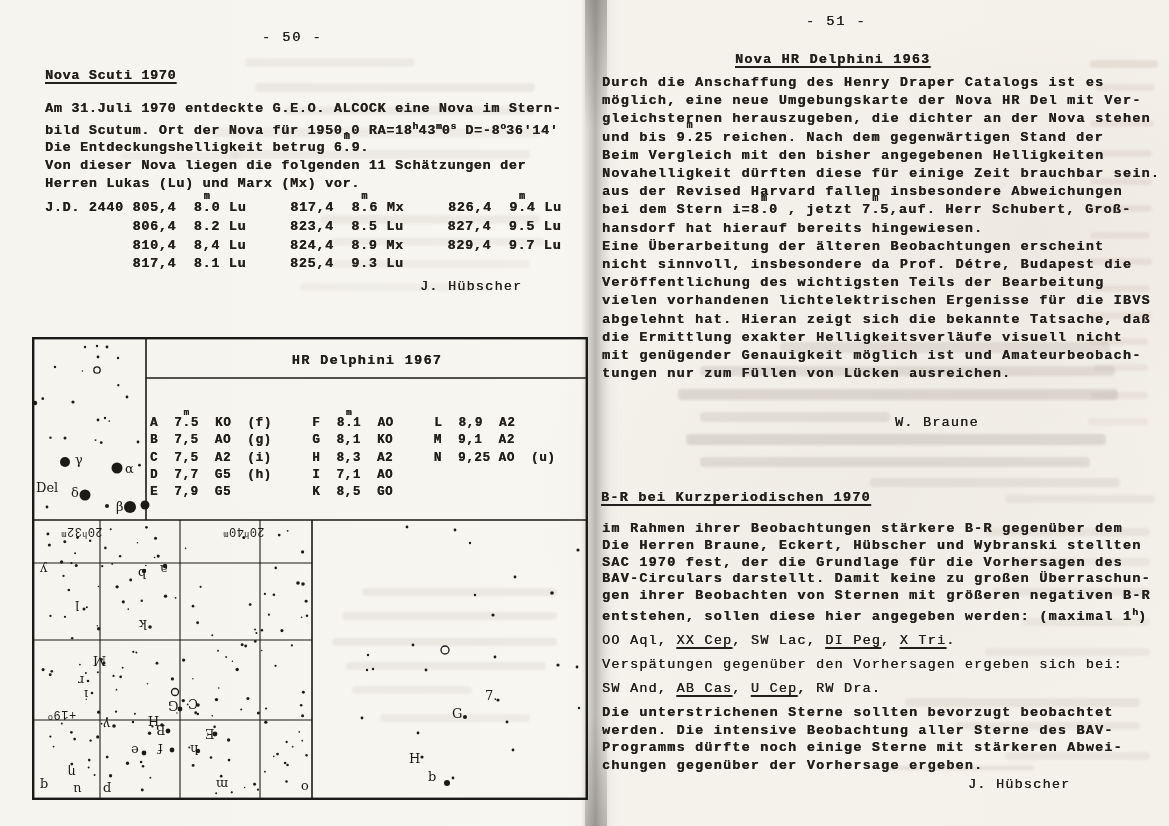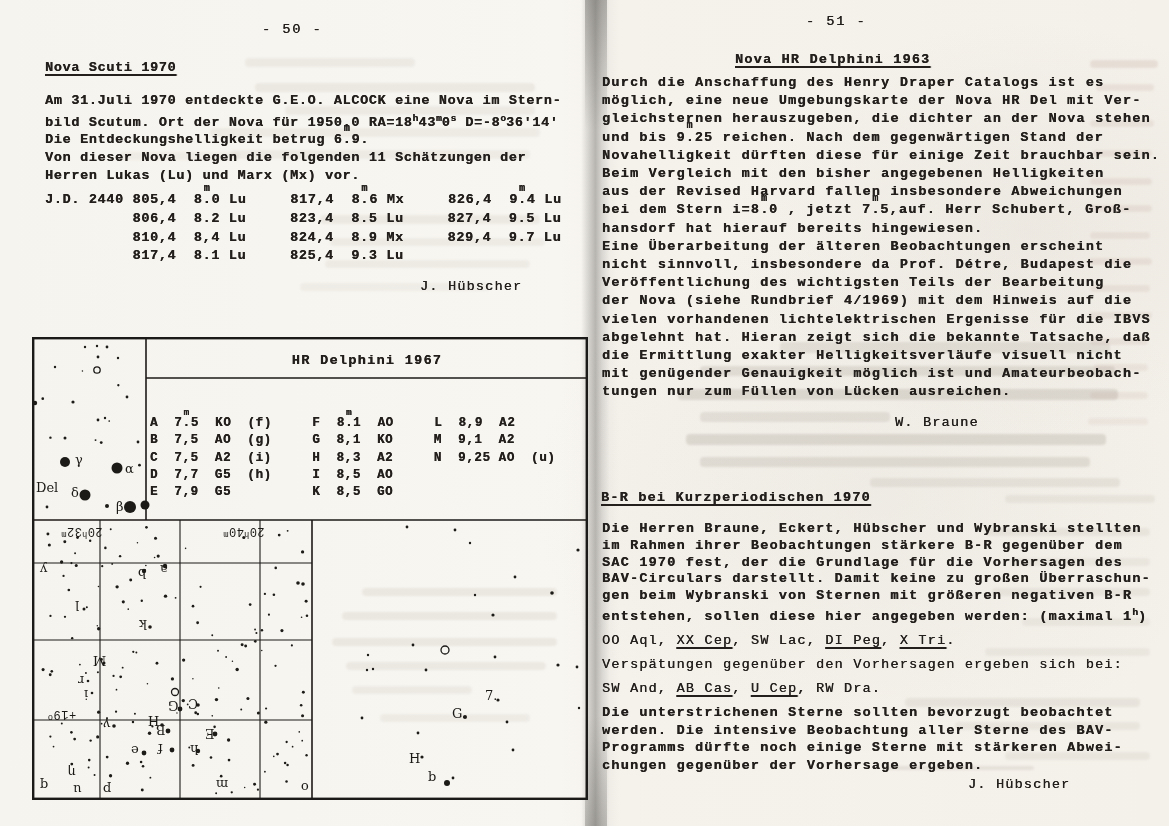--- a/index.html
+++ b/index.html
@@ -5,21 +5,21 @@
   html,body{margin:0;padding:0;background:#e9e6df;}
   #scan{position:relative;width:1169px;height:826px;overflow:hidden;
         background:linear-gradient(90deg,#f6f4ee 0%,#f8f6f1 48%,#f5f2ec 52%,#f4f1ea 100%);
         font-family:"Liberation Mono","DejaVu Sans Mono",monospace;color:#221f1c;}
   
   #scan::after{content:"";position:absolute;inset:0;pointer-events:none;
         background:radial-gradient(ellipse 420px 300px at 88% 28%,rgba(170,158,146,.10),transparent 70%),
                    radial-gradient(ellipse 500px 380px at 75% 60%,rgba(160,152,140,.07),transparent 70%);}
   .abs{position:absolute;}
   .tw{font-size:13.5px;text-shadow:.3px 0 0 currentColor;}
-  .lp{letter-spacing:.65px;}
+  .lp{letter-spacing:.65px;margin-top:8px;}
   .rp{letter-spacing:1.2px;}
   .lines>div{white-space:pre;font-weight:bold;}
   .h{font-weight:bold;text-decoration:underline;text-underline-offset:3px;text-decoration-thickness:1.5px;}
   sup{font-size:.72em;vertical-align:.5em;letter-spacing:0;}
   .ms{position:relative;display:inline-block;width:.66em;text-align:center;}
   .ms::after{content:"m";position:absolute;left:0;top:-.72em;width:100%;font-size:.74em;line-height:1;}
   .ul{text-decoration:underline;text-underline-offset:3px;text-decoration-thickness:1.5px;}
   
   #chart{position:absolute;left:32px;top:337px;width:556px;height:463px;}
   #chart svg{position:absolute;left:0;top:0;}
@@ -356,21 +356,21 @@
         <circle cx="86.3425221061334" cy="48.2389143044129" r="1.1578429963439703" fill="#1d1b18"></circle>
         <circle cx="18.43262708862312" cy="100.65137465298176" r="1.206967189721763" fill="#1d1b18"></circle>
         <circle cx="77.23028698237613" cy="83.99956195335835" r="0.8602981634438037" fill="#1d1b18"></circle>
         <circle cx="69.22858869540505" cy="105.55505974777043" r="1.4229318553581833" fill="#1d1b18"></circle>
       </svg>
     <div class="chart-title">HR Delphini 1967</div>
     <div class="comp lines">
         <div>A  7<span class="ms">.</span>5  KO  (f)     F  8<span class="ms">.</span>1  AO     L  8,9  A2</div>
         <div>B  7,5  AO  (g)     G  8,1  KO     M  9,1  A2</div>
         <div>C  7,5  A2  (i)     H  8,3  A2     N  9,25 AO  (u)</div>
-        <div>D  7,7  G5  (h)     I  8,5  AO</div>
+        <div>D  7,7  G5  (h)     I  7,1  AO</div>
         <div>E  7,9  G5          K  8,5  GO</div>
       </div>
     <div id="chart-labels" class="abs" style="left:0;top:0;width:556px;height:463px;">
         <span class="hw " style="left: 43px; top: 116px;">γ</span>
         <span class="hw " style="left: 93px; top: 125px;">α</span>
         <span class="hw " style="left: 4px; top: 144px;">Del</span>
         <span class="hw " style="left: 39px; top: 149px;">δ</span>
         <span class="hw " style="left: 84px; top: 163px;">β</span>
         <span class="hw rot ra" style="left: 18px; top: 188px;">20<sup>h</sup>32<sup>m</sup></span>
         <span class="hw rot ra" style="left: 180px; top: 188px;">20<sup>h</sup>40<sup>m</sup></span>
@@ -409,46 +409,45 @@
 
   <div class="abs tw rp content" style="left:806px;top:14px;letter-spacing:2px;">- 51 -</div>
 
   <div class="abs tw rp h content" style="left:735px;top:52px;">Nova HR Delphini 1963</div>
 
   <div class="abs tw rp lines content" style="left:602px;top:74px;line-height:18.2px;">
       <div>Durch die Anschaffung des Henry Draper Catalogs ist es</div>
       <div>möglich, eine neue Umgebungskarte der Nova HR Del mit Ver-</div>
       <div>gleichsternen herauszugeben, die dichter an der Nova stehen</div>
       <div>und bis 9<span class="ms">.</span>25 reichen. Nach dem gegenwärtigen Stand der</div>
+      <div>Beim Vergleich mit den bisher angegebenen Helligkeiten</div>
       <div>Novahelligkeit dürften diese für einige Zeit brauchbar sein.</div>
-      <div>Beim Vergleich mit den bisher angegebenen Helligkeiten</div>
       <div>aus der Revised Harvard fallen insbesondere Abweichungen</div>
       <div>bei dem Stern i=8<span class="ms">.</span>0 , jetzt 7<span class="ms">.</span>5,auf. Herr Schubert, Groß-</div>
       <div>hansdorf hat hierauf bereits hingewiesen.</div>
       <div>Eine Überarbeitung der älteren Beobachtungen erscheint</div>
       <div>nicht sinnvoll, insbesondere da Prof. Détre, Budapest die</div>
       <div>Veröffentlichung des wichtigsten Teils der Bearbeitung</div>
-      <div>der Nova (siehe Rundbrief 4/1969) mit dem Hinweis auf die</div>
       <div>vielen vorhandenen lichtelektrischen Ergenisse für die IBVS</div>
       <div>abgelehnt hat. Hieran zeigt sich die bekannte Tatsache, daß</div>
       <div>die Ermittlung exakter Helligkeitsverläufe visuell nicht</div>
       <div>mit genügender Genauigkeit möglich ist und Amateurbeobach-</div>
       <div>tungen nur zum Füllen von Lücken ausreichen.</div>
     </div>
 
   <div class="abs sig content" style="left:895px;top:415px;">W. Braune</div>
 
   <div class="abs tw rp h content" style="left:601px;top:490px;">B-R bei Kurzperiodischen 1970</div>
 
   <div class="abs tw rp lines content" style="left:602px;top:521px;line-height:16.8px;">
+      <div>im Rahmen ihrer Beobachtungen stärkere B-R gegenüber dem</div>
       <div>Die Herren Braune, Eckert, Hübscher und Wybranski stellten</div>
-      <div>im Rahmen ihrer Beobachtungen stärkere B-R gegenüber dem</div>
       <div>SAC 1970 fest, der die Grundlage für die Vorhersagen des</div>
       <div>BAV-Circulars darstellt. Damit keine zu großen Überraschun-</div>
-      <div>gen beim Wybranski von Sternen mit größeren negativen B-R</div>
+      <div>gen ihrer Beobachten von Sternen mit größeren negativen B-R</div>
       <div>entstehen, sollen diese hier angegeben werden: (maximal 1<sup>h</sup>)</div>
     </div>
 
   <div class="abs tw rp content" style="left:602px;top:633px;">OO Aql, <span class="ul">XX Cep</span>, SW Lac, <span class="ul">DI Peg</span>, <span class="ul">X Tri</span>.</div>
 
   <div class="abs tw rp content" style="left:602px;top:657px;">Verspätungen gegenüber den Vorhersagen ergeben sich bei:</div>
 
   <div class="abs tw rp content" style="left:602px;top:681px;">SW And, <span class="ul">AB Cas</span>, <span class="ul">U Cep</span>, RW Dra.</div>
 
   <div class="abs tw rp lines content" style="left:602px;top:704px;line-height:17.5px;">

